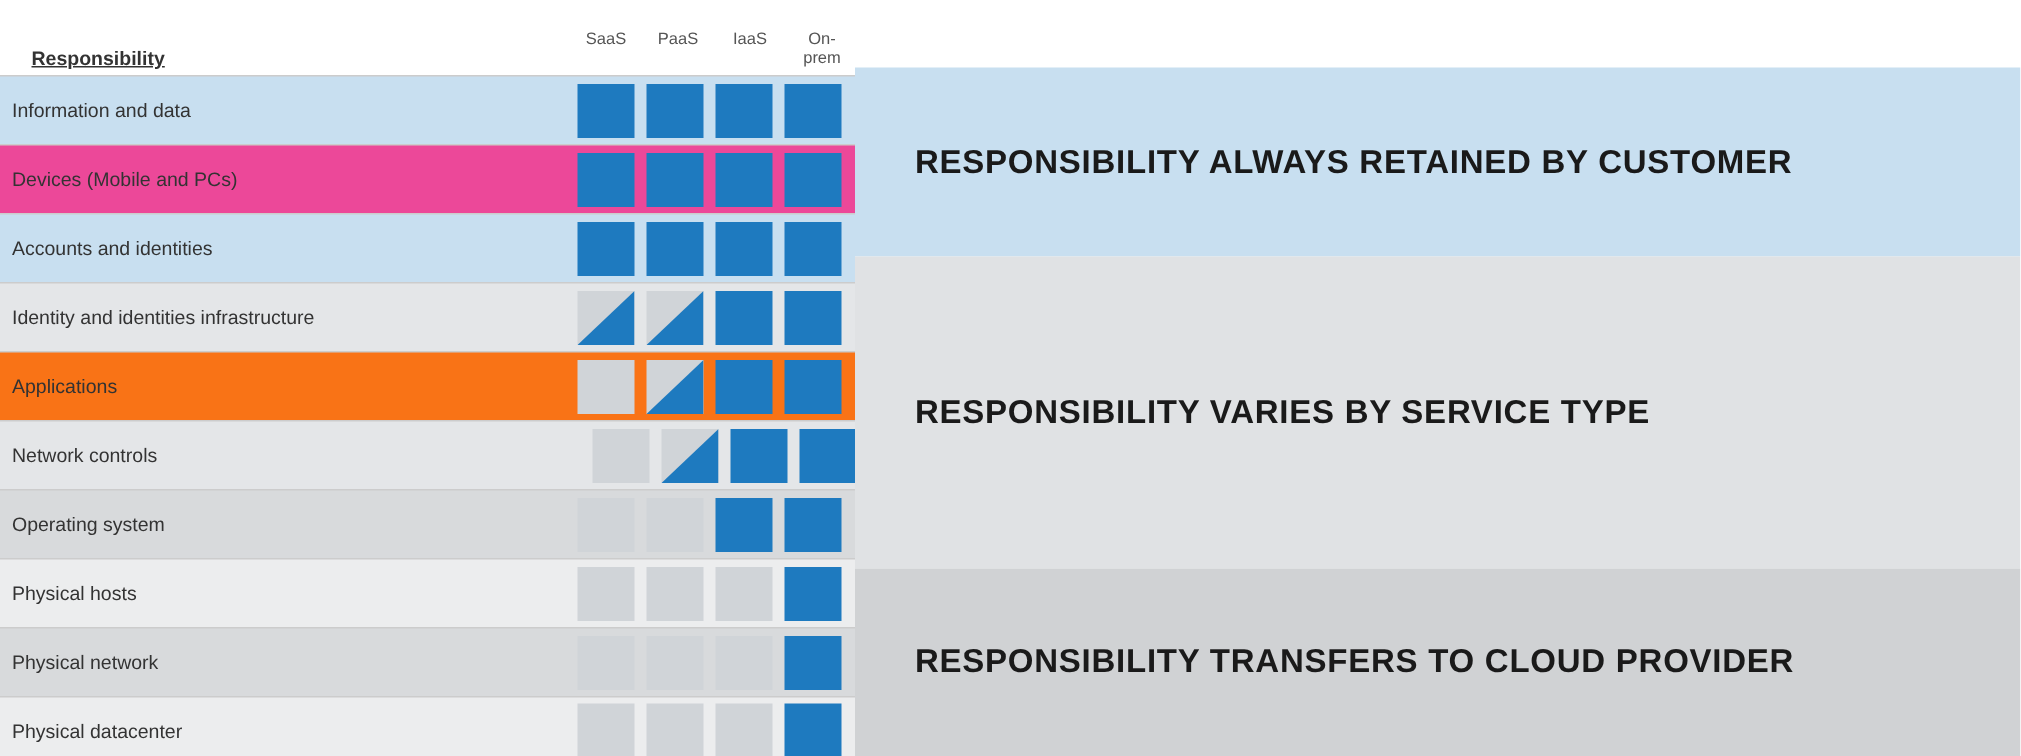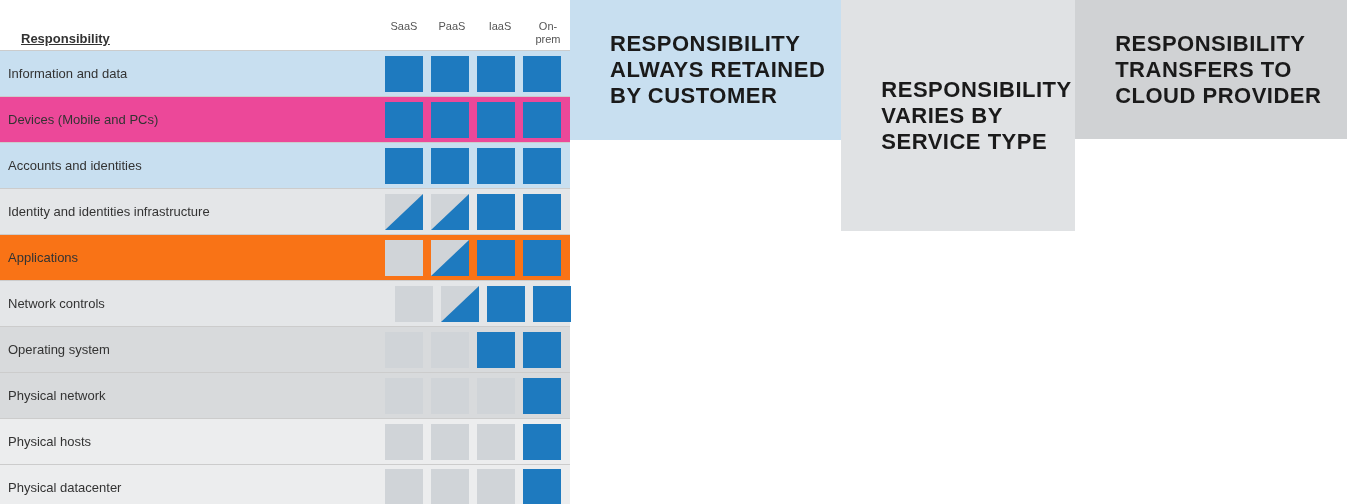--- a/index.html
+++ b/index.html
@@ -13,21 +13,21 @@
     }
 
     .left-panel {
       width: 570px;
       flex-shrink: 0;
     }
 
     .right-panel {
       flex: 1;
       display: flex;
-      flex-direction: row;
+      flex-direction: column;
     }
 
     
     .header-row {
       display: flex;
       height: 50px;
       align-items: flex-end;
       padding-bottom: 4px;
     }
 
@@ -304,39 +304,39 @@
             <div class="gray-sq"></div>
           </div>
           <div class="cell">
             <div class="blue-sq"></div>
           </div>
           <div class="cell">
             <div class="blue-sq"></div>
           </div>
         </div>
       </div>
+      <div class="data-row" style="background: rgb(236, 237, 238);">
+        <div class="row-label">Physical hosts</div>
+        <div class="cells">
+          <div class="cell">
+            <div class="gray-sq"></div>
+          </div>
+          <div class="cell">
+            <div class="gray-sq"></div>
+          </div>
+          <div class="cell">
+            <div class="gray-sq"></div>
+          </div>
+          <div class="cell">
+            <div class="blue-sq"></div>
+          </div>
+        </div>
+      </div>
       <div class="data-row" style="background: rgb(216, 218, 220);">
         <div class="row-label">Physical network</div>
-        <div class="cells">
-          <div class="cell">
-            <div class="gray-sq"></div>
-          </div>
-          <div class="cell">
-            <div class="gray-sq"></div>
-          </div>
-          <div class="cell">
-            <div class="gray-sq"></div>
-          </div>
-          <div class="cell">
-            <div class="blue-sq"></div>
-          </div>
-        </div>
-      </div>
-      <div class="data-row" style="background: rgb(236, 237, 238);">
-        <div class="row-label">Physical hosts</div>
         <div class="cells">
           <div class="cell">
             <div class="gray-sq"></div>
           </div>
           <div class="cell">
             <div class="gray-sq"></div>
           </div>
           <div class="cell">
             <div class="gray-sq"></div>
           </div>

